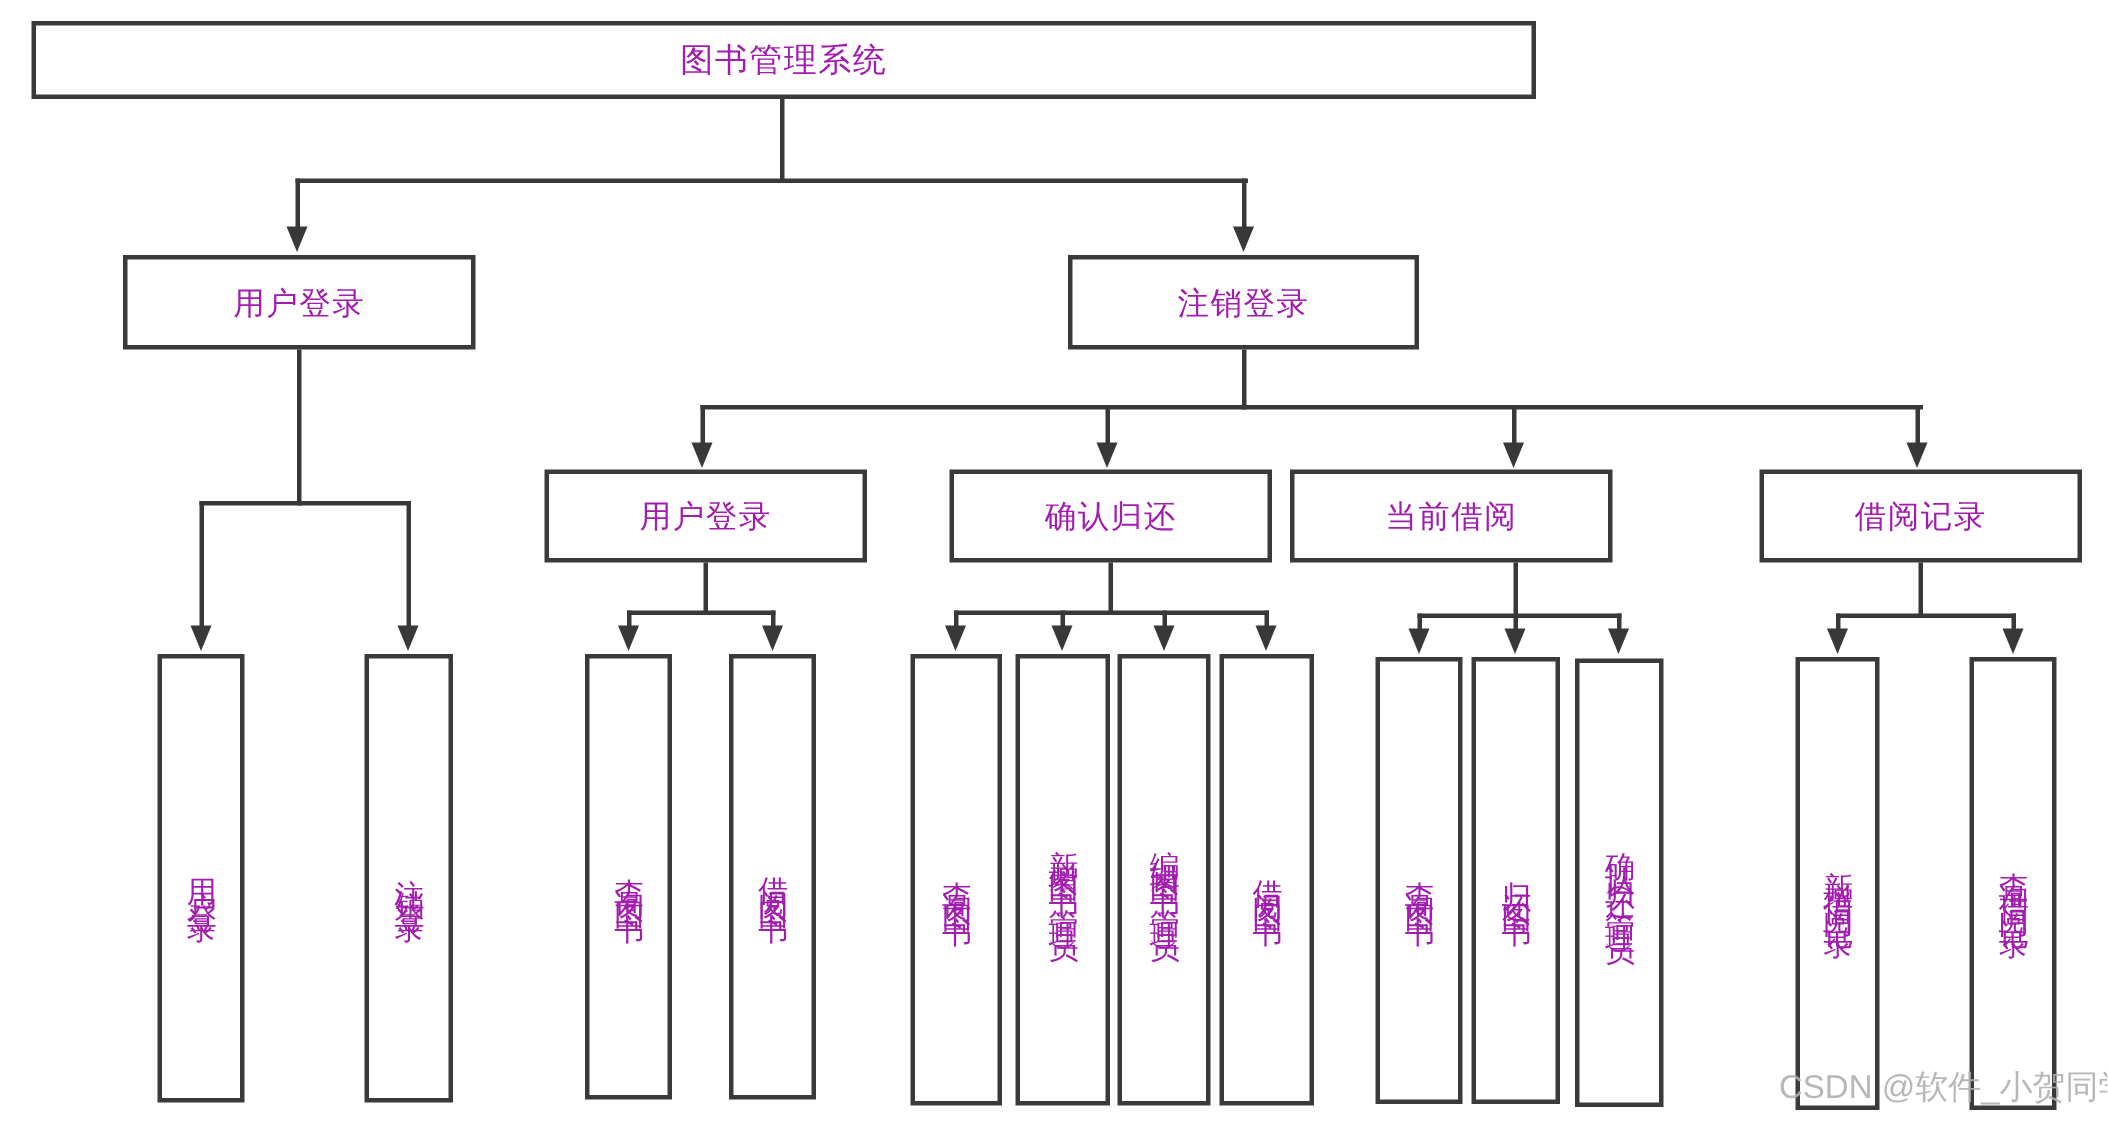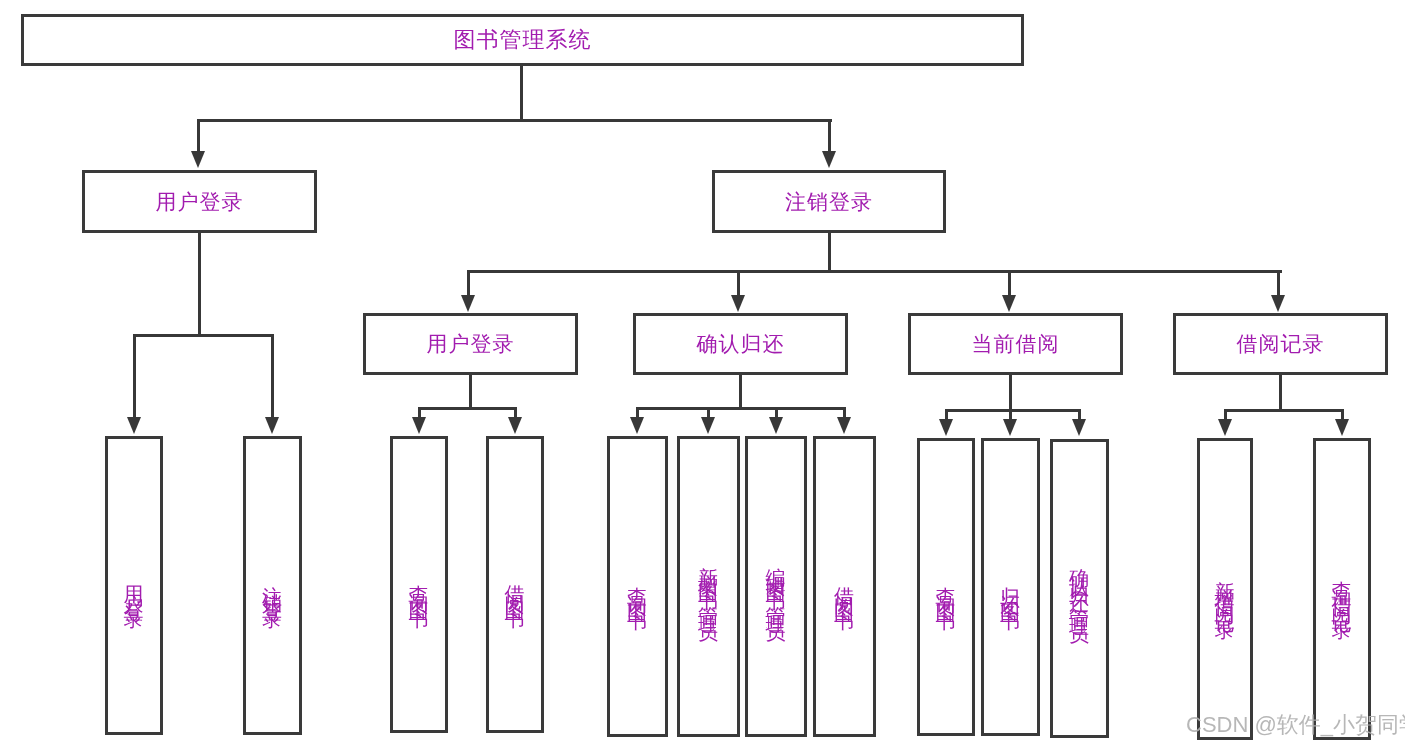--- a/index.html
+++ b/index.html
@@ -116,21 +116,21 @@
   <div class="node nh root" style="left:21px;top:14px;width:1003px;height:52px">图书管理系统</div>
 
   <div class="node nh" style="left:82px;top:170px;width:235px;height:63px">用户登录</div>
 
   <div class="node nh" style="left:712px;top:170px;width:234px;height:63px">注销登录</div>
 
   <div class="node nh" style="left:363px;top:313px;width:215px;height:62px">用户登录</div>
 
   <div class="node nh" style="left:633px;top:313px;width:215px;height:62px">确认归还</div>
 
-  <div class="node nh" style="left:908px;top:313px;width:215px;height:62px">当前借阅</div>
+  <div class="node nh" style="left:860px;top:313px;width:215px;height:62px">当前借阅</div>
 
   <div class="node nh" style="left:1173px;top:313px;width:215px;height:62px">借阅记录</div>
 
   <div class="node nv" style="left:105px;top:436px;width:58px;height:299px">
     <span class="vtxt">用户登录</span>
   </div>
   <div class="node nv" style="left:243px;top:436px;width:59px;height:299px">
     <span class="vtxt">注销登录</span>
   </div>
 

